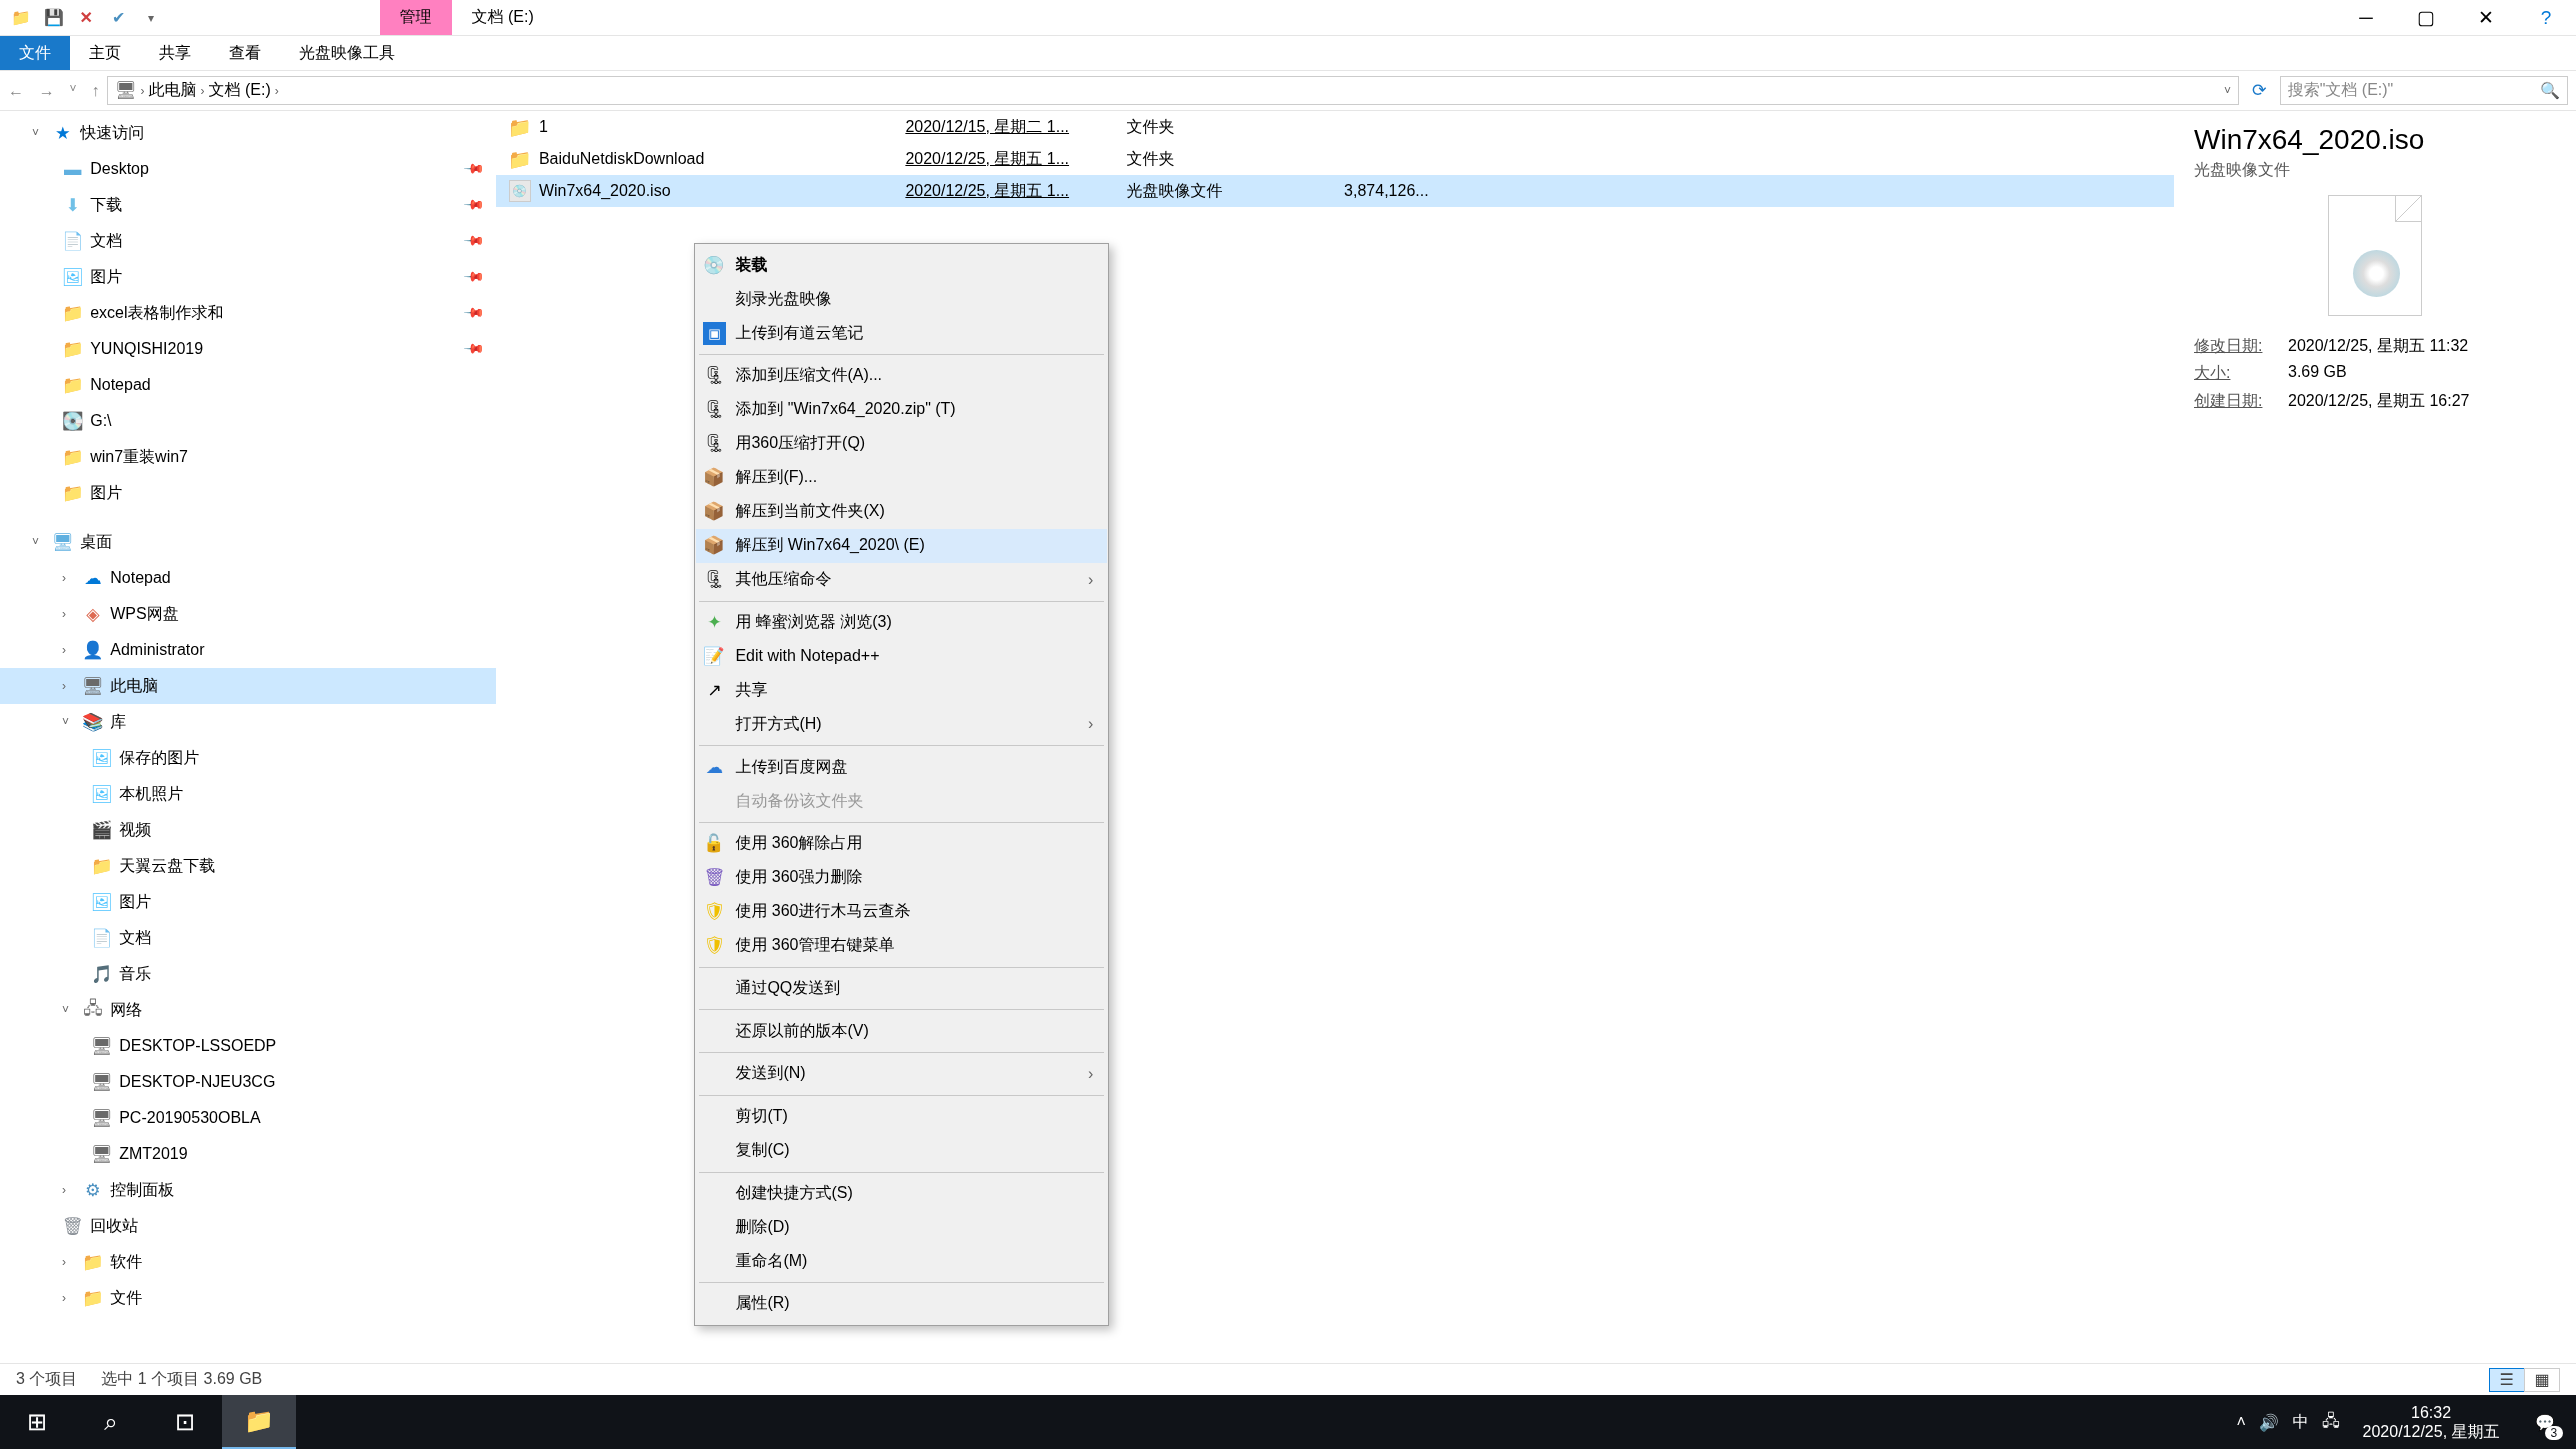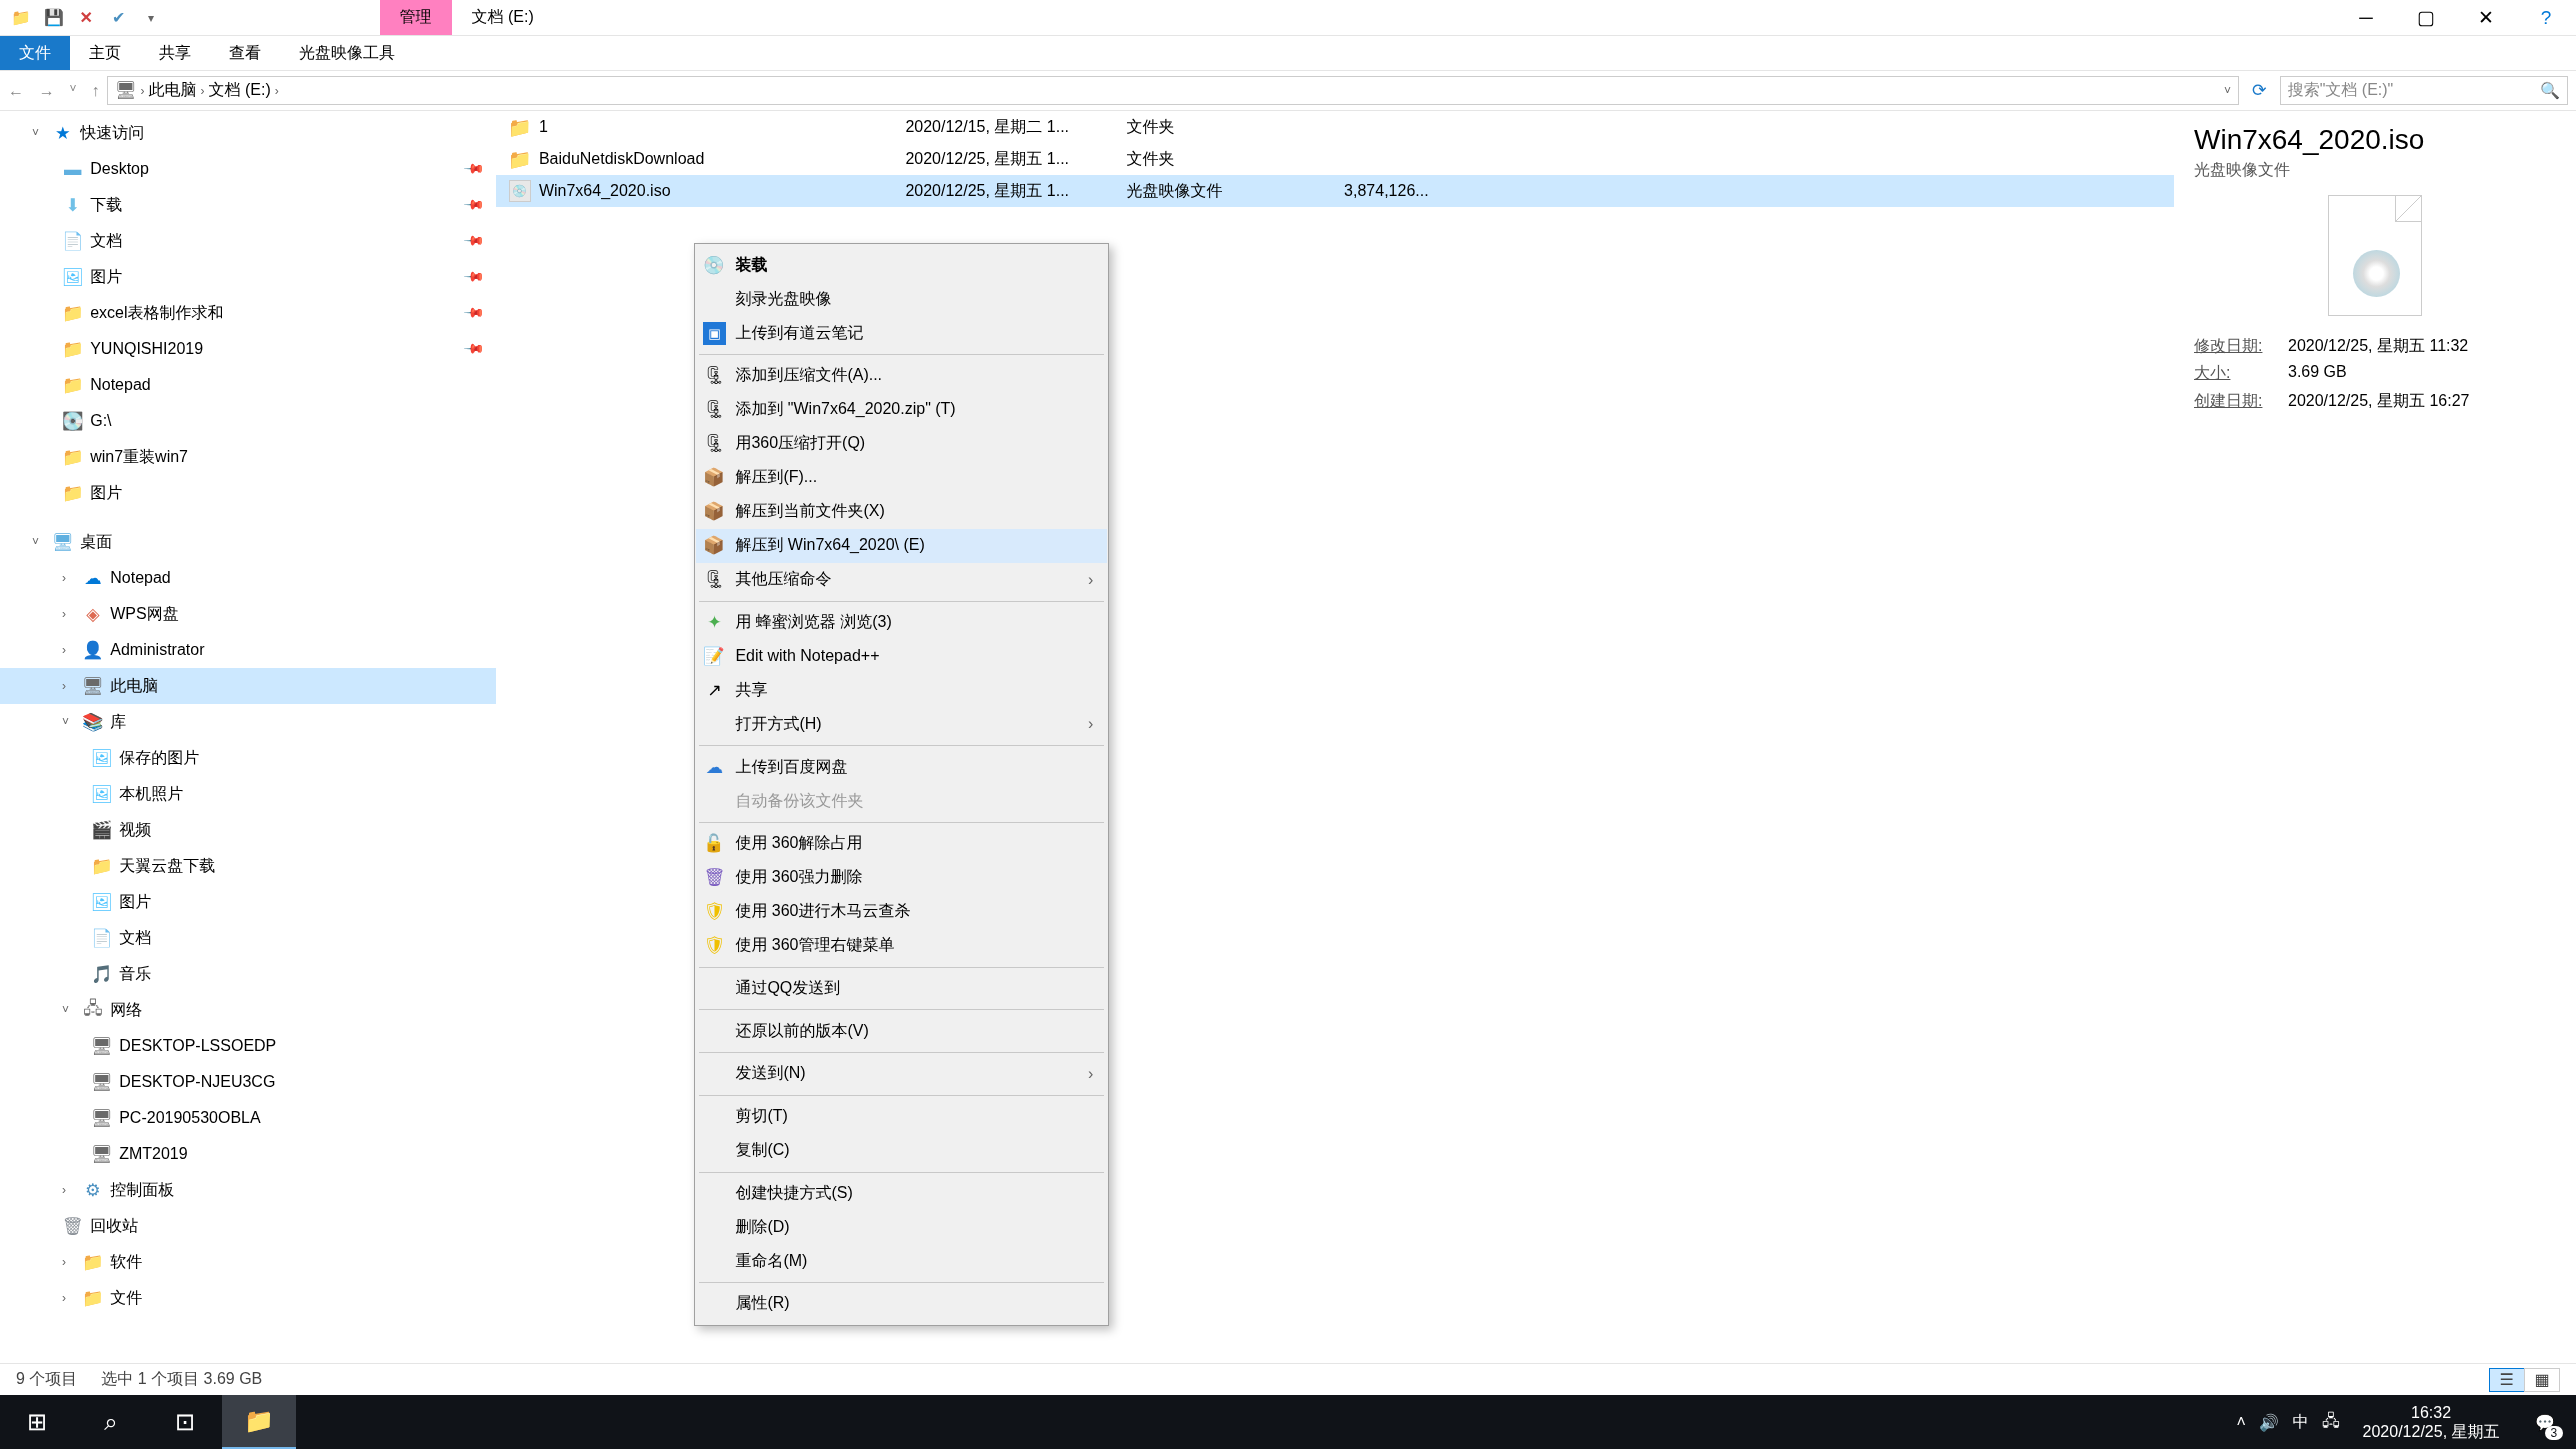--- a/index.html
+++ b/index.html
@@ -63,21 +63,21 @@
 .cols { display: flex; height: 29.5px; border-bottom: 0.7px solid #e5e5e5; color: #444; position: relative; }
 .cols .c { padding-left: 13.4px; display: flex; align-items: center; border-right: 0.7px solid transparent; }
 .c-name { width: 396px; }
 .c-date { width: 221px; }
 .c-type { width: 181px; }
 .c-size { width: 148px; }
 
 .row { display: flex; height: 32px; align-items: center; }
 .row .rc { padding-left: 13.4px; display: flex; align-items: center; }
 .row .rc.name { width: 396px; gap: 8px; }
-.row .rc.date { width: 221px; }
+.row .rc.date { width: 221px; text-decoration: underline; }
 .row .rc.type { width: 181px; }
 .row .rc.size { width: 148px; justify-content: flex-end; padding-right: 13.4px; }
 .row.sel { background: #cce8ff; }
 .fico { width: 21.5px; height: 21.5px; display: inline-flex; align-items: center; justify-content: center; }
 .fico.folder { color: #ffd75e; font-size: 19px; }
 .fico.iso { color: #fff; background: #e8e8e8; border: 0.7px solid #ccc; font-size: 12px; }
 
 .details { width: 402px; padding: 13.4px 20px; }
 .details h2 { font-size: 28px; font-weight: 400; margin-bottom: 4px; }
 .details .sub { color: #555; margin-bottom: 13.4px; }
@@ -512,21 +512,21 @@
       <span class="lbl">重命名(M)</span>
     </div>
   <div class="sep"></div>
   <div class="mi">
       <span class="mico"></span>
       <span class="lbl">属性(R)</span>
     </div>
 </div>
 
 <div class="status">
-  <span>9 个项目</span>
+  <span>3 个项目</span>
   <span>选中 1 个项目  3.69 GB</span>
   <div class="view-toggle">
     <div class="vt active">☰</div>
     <div class="vt">▦</div>
   </div>
 </div>
 
 <div class="taskbar">
   <div class="tb-item">⊞</div>
   <div class="tb-item">⌕</div>

